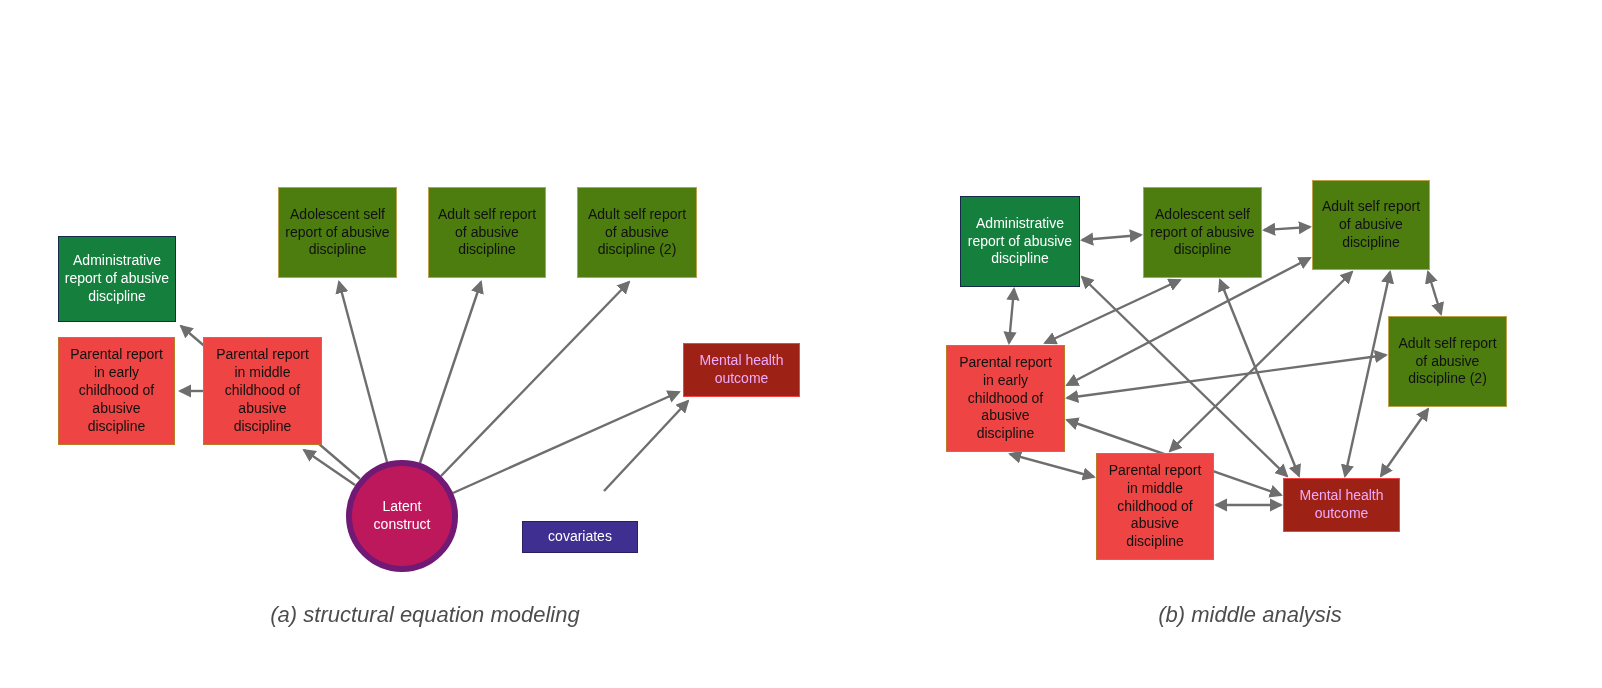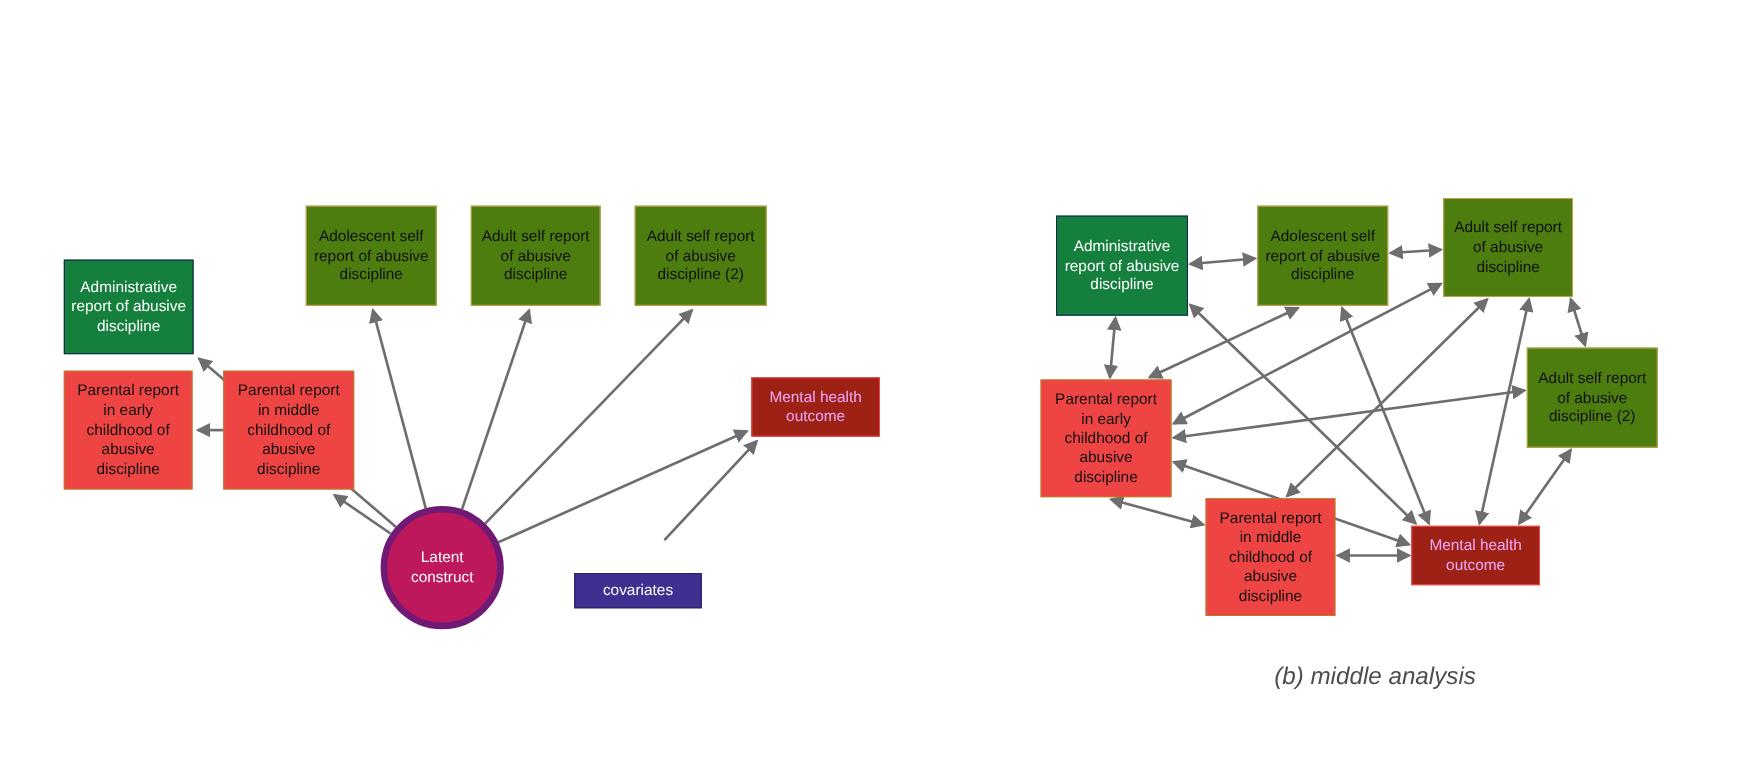--- a/index.html
+++ b/index.html
@@ -113,20 +113,21 @@
   </div>
 
   <div class="node circle" style="left:346px; top:460px; width:112px; height:112px;">
     <span>Latent construct</span>
   </div>
 
   <div class="node purple" style="left:522px; top:493px; width:116px; height:32px;margin-top:28px;">
     <span>covariates</span>
   </div>
 
+  <div class="caption" style="left:160px; top:602px; width:530px;">(a) structural equation modeling</div>
 
   <div class="node navy" style="left:960px; top:196px; width:120px; height:91px;">
     <span>Administrative report of abusive discipline</span>
   </div>
 
   <div class="node yellow" style="left:1143px; top:187px; width:119px; height:91px;">
     <span>Adolescent self report of abusive discipline</span>
   </div>
 
   <div class="node yellow" style="left:1312px; top:180px; width:118px; height:90px;">

